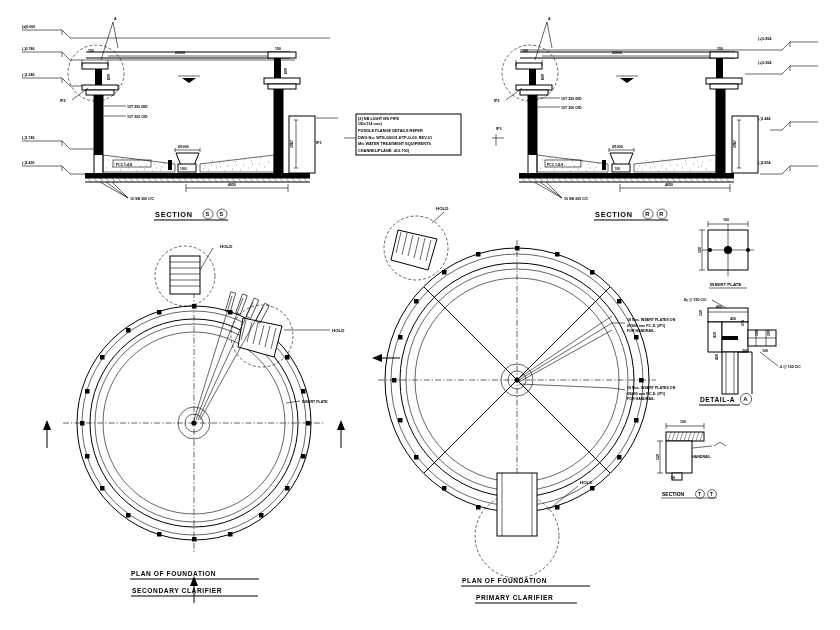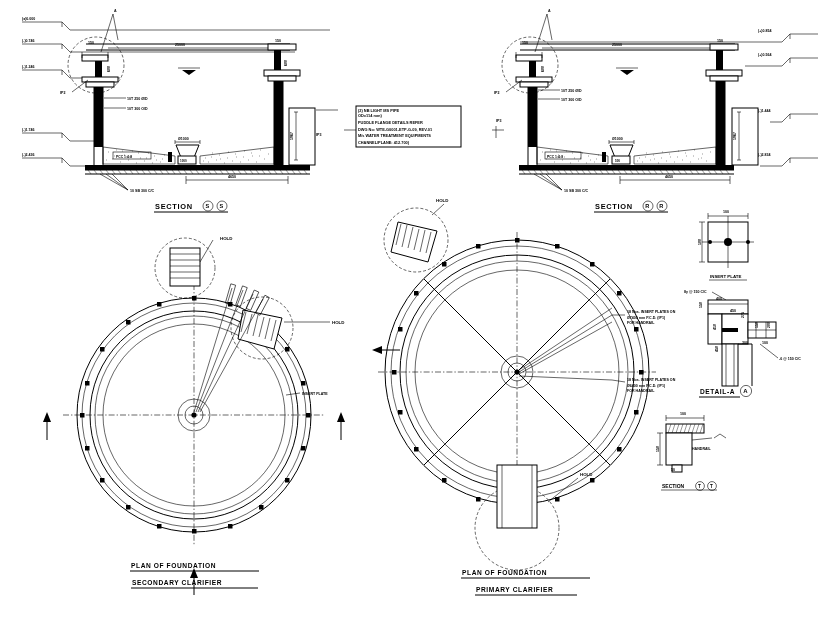--- a/index.html
+++ b/index.html
@@ -1,18 +1,18 @@
 <!DOCTYPE html>
 <html><head>
 <meta charset="utf-8">
 <style>
   html,body{margin:0;padding:0;background:#ffffff;}
   body{width:840px;height:630px;position:relative;overflow:hidden;
        font-family:"Liberation Sans",sans-serif;color:#000;}
-  #sheet{position:absolute;left:0;top:0;width:840px;height:488px;}
+  #sheet{position:absolute;left:0;top:8px;width:840px;height:488px;}
   svg{display:block;}
   text{font-family:"Liberation Sans",sans-serif;fill:#000;}
   .lbl{font-size:4.4px;font-weight:bold;}
   .lbl5{font-size:5px;font-weight:bold;}
   .tiny{font-size:3.6px;font-weight:bold;}
   .ttl{font-size:7.4px;font-weight:bold;letter-spacing:.7px;}
   .ttl2{font-size:6.6px;font-weight:bold;letter-spacing:.6px;}
   .note{font-size:3.9px;font-weight:bold;}
   .ln{stroke:#000;fill:none;}
   .thin{stroke-width:.6;}

